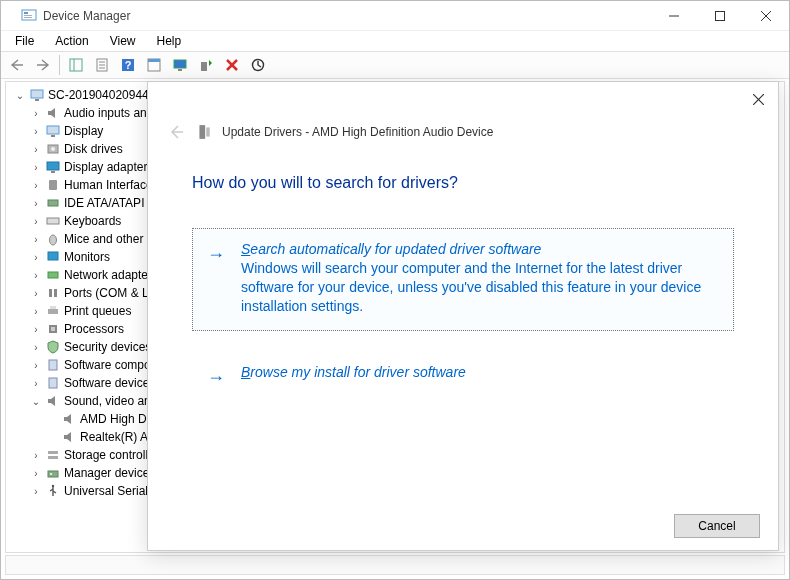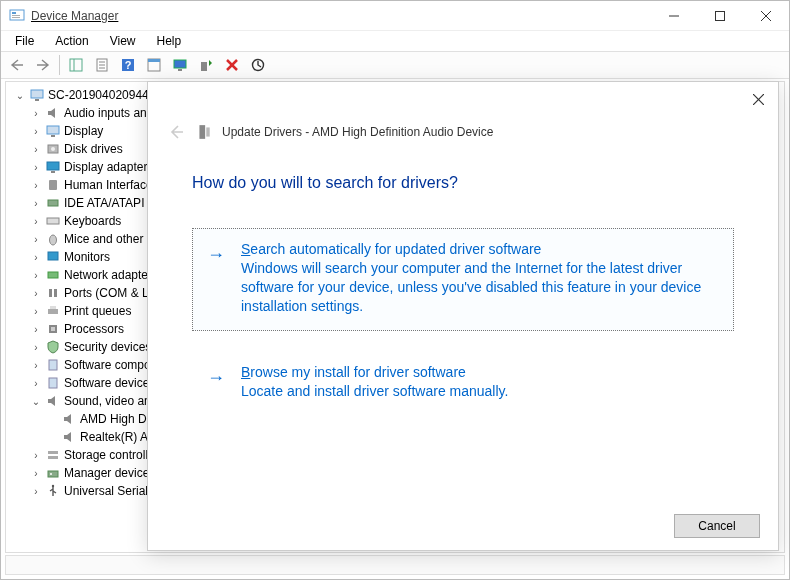--- a/index.html
+++ b/index.html
@@ -1,20 +1,20 @@
 <!DOCTYPE html>
 <html><head>
 <meta charset="utf-8">
 <style>
 * { box-sizing: border-box; margin: 0; padding: 0; font-family: "Segoe UI", Tahoma, sans-serif; }
 body { width: 790px; height: 580px; background: #fff; position: relative; overflow: hidden; }
 .window { width: 790px; height: 580px; border: 1px solid #bbb; background: #fff; position: relative; }
 
 
-.titlebar { height: 30px; display: flex; align-items: center; padding-left: 8px; border-bottom: 1px solid #eee; text-decoration: underline; }
+.titlebar { height: 30px; display: flex; align-items: center; padding-left: 20px; border-bottom: 1px solid #eee; }
 .app-icon { width: 16px; height: 16px; margin-right: 6px; display: inline-block; }
 .app-icon svg { width:16px; height:16px; }
 .title-text { font-size: 12px; color: #444; }
 .win-controls { margin-left: auto; display: flex; }
 .win-btn { width: 46px; height: 30px; display: flex; align-items: center; justify-content: center; font-size: 13px; color: #555; }
 
 
 .menubar { height: 20px; display: flex; align-items: center; padding-left: 6px; gap: 5px; font-size: 12px; }
 .menuitem { padding: 2px 8px; }
 
@@ -39,21 +39,21 @@
 .dlg-header { display:flex; align-items:center; padding: 6px 18px 14px 18px; gap: 10px; }
 .dlg-back { width:20px; height:20px; display:flex; align-items:center; justify-content:center; color:#bbb; font-size:18px; }
 .dlg-dev-icon { width:16px; height:16px; display:flex; align-items:center; justify-content:center; }
 .dlg-title { font-size: 12px; color:#333; }
 .dlg-body { padding: 18px 44px 0 44px; }
 .dlg-question { color: #003399; font-size: 16px; margin-bottom: 36px; }
 .option { border: 1px solid transparent; padding: 12px 14px 14px 14px; display:flex; gap: 12px; margin-bottom: 20px; cursor:pointer; }
 .option.selected { border: 1px dotted #777; background: #fafdff; }
 .opt-arrow { color:#0066cc; font-size:18px; line-height:18px; margin-top:2px; flex:0 0 auto; width:22px; }
 .opt-text { flex:1; }
-.opt-title { color:#0066cc; font-size:14px; margin-bottom: 2px; }
+.opt-title { color:#0066cc; font-size:14px; margin-bottom: 2px; font-style: italic; }
 .opt-title u { text-decoration: underline; }
 .opt-desc { color:#0066cc; font-size:14px; line-height:1.35; }
 .dlg-footer { position:absolute; bottom:12px; right:18px; }
 .btn { min-width: 86px; height: 24px; font-size: 12px; border: 1px solid #adadad; background: #e1e1e1; padding: 0 14px; }
 </style>
 </head>
 <body>
 
 <div class="window">
 
@@ -414,21 +414,20 @@
         <div class="opt-text">
           <div class="opt-title"><u>S</u><span>earch automatically for updated driver software</span></div>
           <div class="opt-desc">Windows will search your computer and the Internet for the latest driver software for your device, unless you've disabled this feature in your device installation settings.</div>
         </div>
       </div>
 
       <div class="option">
         <div class="opt-arrow">→</div>
         <div class="opt-text">
           <div class="opt-title"><u>B</u><span>rowse my install for driver software</span></div>
-          <div class="opt-desc">Locate and install driver software manually.</div>
         </div>
       </div>
     </div>
     <div class="dlg-footer">
       <button class="btn">Cancel</button>
     </div>
   </div>
 
 </div>
 

